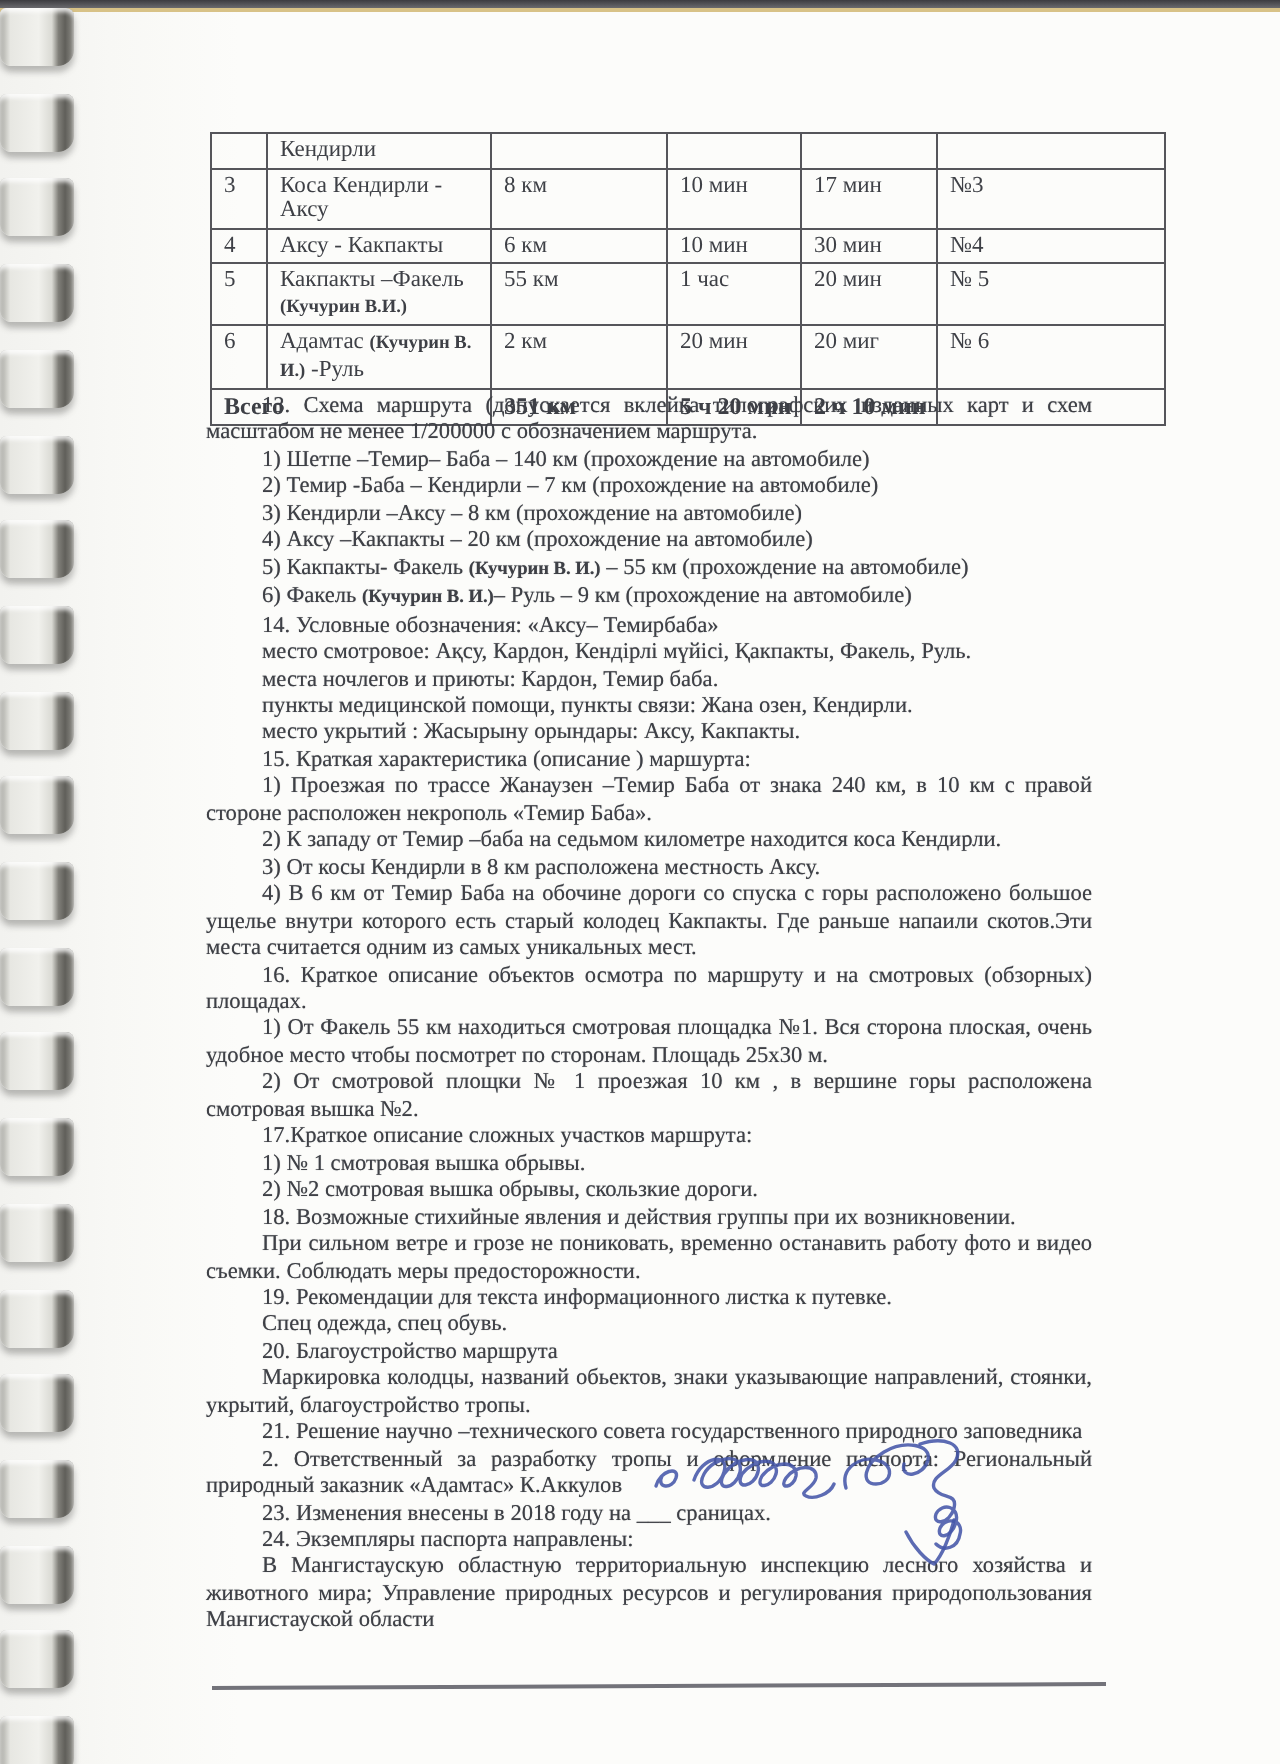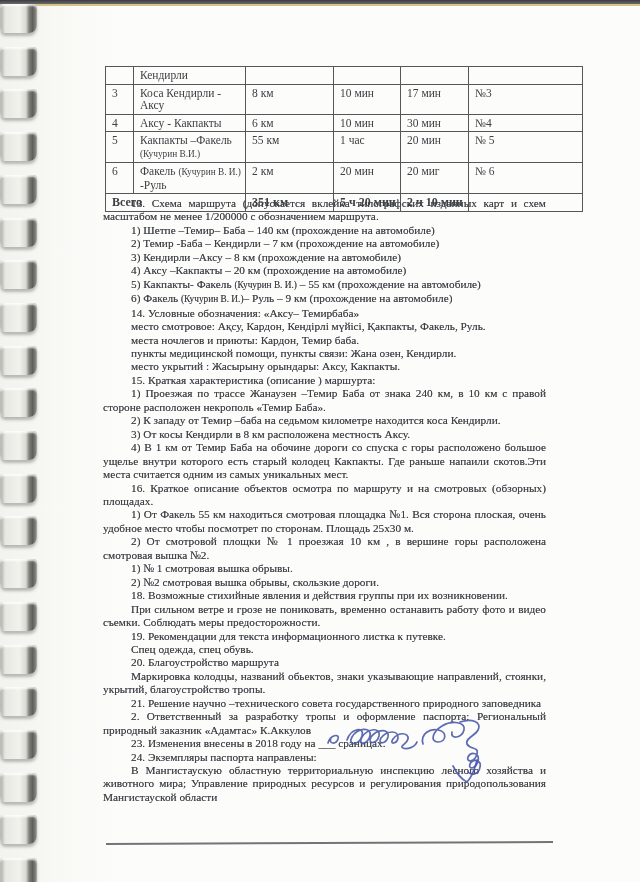--- a/index.html
+++ b/index.html
@@ -22,21 +22,21 @@
   table.route-table{
     position:absolute;left:105px;top:66px;width:477px;
     border-collapse:collapse;table-layout:fixed;
     font-size:11.5px;line-height:12.5px;color:#3e4046;
   }
   table.route-table td{
     border:1px solid #55555a;padding:2px 3px 2px 6px;vertical-align:top;
     overflow:hidden;
   }
   td.bold{font-weight:bold;font-size:12px;}
-  .small{font-size:9.3px;}
+  .small{font-size:9.3px;font-weight:bold;}
   .text-block{
     position:absolute;left:103px;top:197px;width:443px;
     font-size:11.3px;line-height:13.45px;color:#3e4046;
     text-align:justify;
     text-shadow:0 0 .4px rgba(62,64,70,.65);
   }
   .text-block p{margin:0;text-indent:28px;}
   .signature{position:absolute;left:325px;top:716px;width:180px;height:68px;}
   .signature path{fill:none;stroke-width:1.7;stroke-linecap:round;stroke-linejoin:round;opacity:.88;}
   .bottom-rule{position:absolute;left:106px;top:842px;width:447px;height:1.6px;background:#73737a;transform:rotate(-.25deg);}
@@ -110,21 +110,21 @@
         <tr>
           <td><span>5</span></td>
           <td><span>Какпакты –Факель </span><span class="small">(Кучурин В.И.)</span></td>
           <td><span>55 км</span></td>
           <td><span>1 час</span></td>
           <td><span>20 мин</span></td>
           <td><span>№ 5</span></td>
         </tr>
         <tr>
           <td><span>6</span></td>
-          <td><span>Факель </span><span class="small">(Кучурин В. И.)</span><span> -Руль</span></td>
+          <td><span>Адамтас </span><span class="small">(Кучурин В. И.)</span><span> -Руль</span></td>
           <td><span>2 км</span></td>
           <td><span>20 мин</span></td>
           <td><span>20 миг</span></td>
           <td><span>№ 6</span></td>
         </tr>
         <tr>
           <td class="bold" colspan="2"><span>Всего</span></td>
           <td class="bold"><span>351 км</span></td>
           <td class="bold"><span>5 ч 20 мин</span></td>
           <td class="bold"><span>2 ч 10 мин</span></td>
@@ -143,24 +143,25 @@
       <p><span>6) Факель </span><span class="small">(Кучурин В. И.)</span><span>– Руль – 9 км (прохождение на автомобиле)</span></p>
       <p><span>14. Условные обозначения: «Аксу– Темирбаба»</span></p>
       <p><span>место смотровое: Ақсу, Кардон, Кендірлі мүйісі, Қакпакты, Факель, Руль.</span></p>
       <p><span>места ночлегов и приюты: Кардон, Темир баба.</span></p>
       <p><span>пункты медицинской помощи, пункты связи: Жана озен, Кендирли.</span></p>
       <p><span>место укрытий : Жасырыну орындары: Аксу, Какпакты.</span></p>
       <p><span>15. Краткая характеристика (описание ) маршурта:</span></p>
       <p><span>1)  Проезжая по трассе Жанаузен –Темир Баба от знака  240 км,  в 10 км с правой стороне расположен некрополь «Темир Баба».</span></p>
       <p><span>2) К западу от Темир –баба на седьмом километре  находится коса Кендирли.</span></p>
       <p><span>3) От косы  Кендирли в 8 км расположена местность Аксу.</span></p>
-      <p><span>4) В 1 км от Темир Баба на обочине дороги со спуска с горы расположено большое ущелье внутри которого есть старый колодец Какпакты. Где раньше напаили скотов.Эти места считается одним из самых уникальных мест.</span></p>
+      <p><span>4) В 6 км от Темир Баба на обочине дороги со спуска с горы расположено большое ущелье внутри которого есть старый колодец Какпакты. Где раньше напаили скотов.Эти места считается одним из самых уникальных мест.</span></p>
       <p><span>16. Краткое описание объектов осмотра по маршруту и на смотровых (обзорных) площадах.</span></p>
       <p><span>1) От Факель 55 км находиться смотровая площадка №1. Вся сторона плоская, очень удобное место чтобы посмотрет по сторонам. Площадь 25х30 м.</span></p>
       <p><span>2)  От смотровой площки № 1 проезжая 10 км , в вершине горы расположена смотровая вышка №2.</span></p>
+      <p><span>17.Краткое описание сложных участков маршрута:</span></p>
       <p><span>1) № 1 смотровая вышка обрывы.</span></p>
       <p><span>2) №2 смотровая вышка обрывы, скользкие дороги.</span></p>
       <p><span>18. Возможные стихийные явления и действия группы при их возникновении.</span></p>
       <p><span>При сильном ветре и грозе не пониковать, временно останавить работу фото и видео съемки. Соблюдать меры предосторожности.</span></p>
       <p><span>19. Рекомендации для текста информационного листка к путевке.</span></p>
       <p><span>Спец одежда, спец обувь.</span></p>
       <p><span>20. Благоустройство маршрута</span></p>
       <p><span>Маркировка  колодцы,  названий  обьектов,  знаки  указывающие  направлений,  стоянки, укрытий, благоустройство тропы.</span></p>
       <p><span>21. Решение научно –технического совета государственного природного заповедника</span></p>
       <p><span>2.  Ответственный  за  разработку  тропы  и  оформление  паспорта:  Региональный  природный заказник  «Адамтас» К.Аккулов</span></p>

